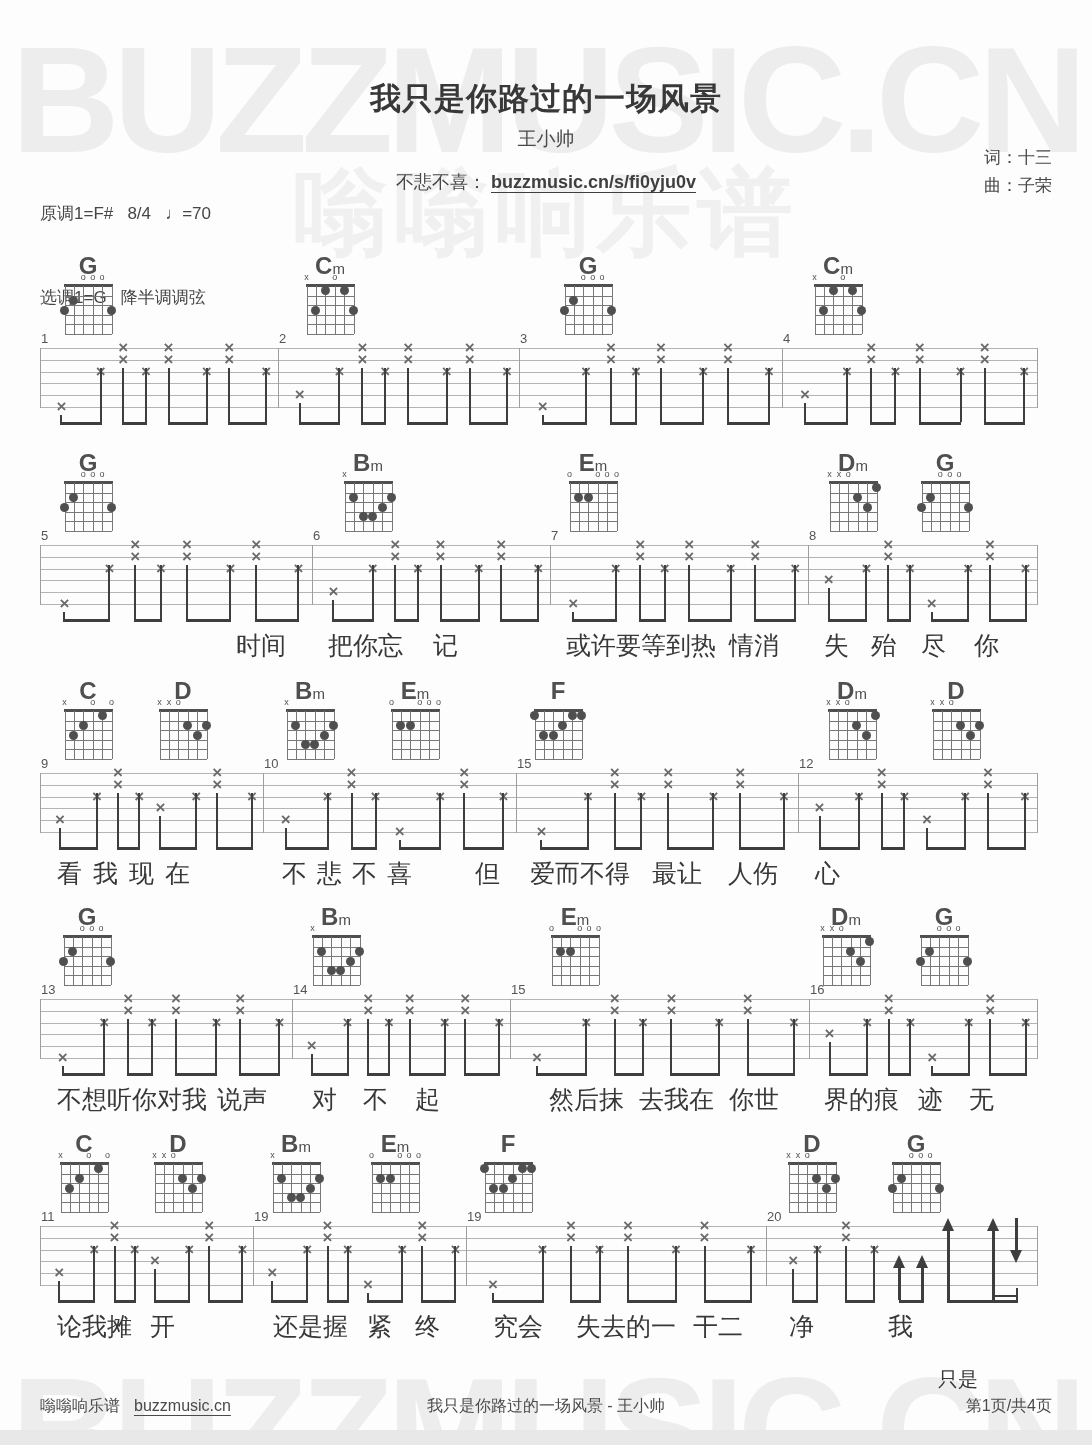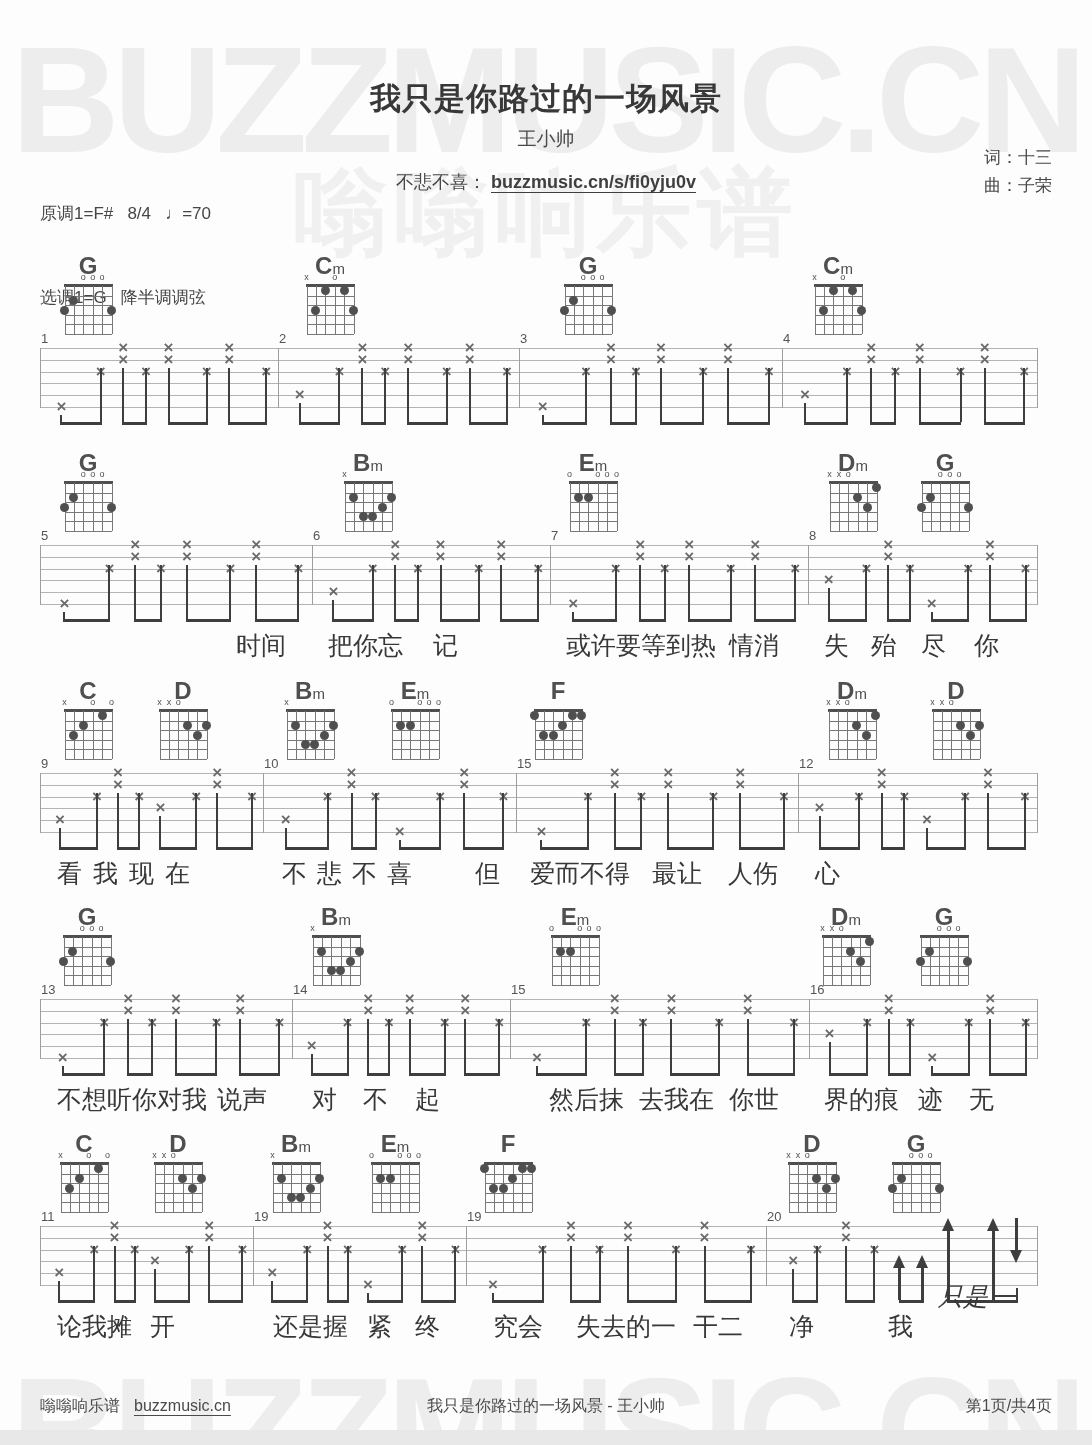--- a/index.html
+++ b/index.html
@@ -1145,21 +1145,21 @@
     <div class="abs" style="left: 57px; top: 1310px; font-size: 25px; letter-spacing: 0px; white-space: nowrap; color: rgb(56, 56, 56);">论我摊</div>
     <div class="abs" style="left: 150px; top: 1310px; font-size: 25px; letter-spacing: 0px; white-space: nowrap; color: rgb(56, 56, 56);">开</div>
     <div class="abs" style="left: 273px; top: 1310px; font-size: 25px; letter-spacing: 0px; white-space: nowrap; color: rgb(56, 56, 56);">还是握</div>
     <div class="abs" style="left: 367px; top: 1310px; font-size: 25px; letter-spacing: 0px; white-space: nowrap; color: rgb(56, 56, 56);">紧</div>
     <div class="abs" style="left: 415px; top: 1310px; font-size: 25px; letter-spacing: 0px; white-space: nowrap; color: rgb(56, 56, 56);">终</div>
     <div class="abs" style="left: 493px; top: 1310px; font-size: 25px; letter-spacing: 0px; white-space: nowrap; color: rgb(56, 56, 56);">究会</div>
     <div class="abs" style="left: 576px; top: 1310px; font-size: 25px; letter-spacing: 0px; white-space: nowrap; color: rgb(56, 56, 56);">失去的一</div>
     <div class="abs" style="left: 693px; top: 1310px; font-size: 25px; letter-spacing: 0px; white-space: nowrap; color: rgb(56, 56, 56);">干二</div>
     <div class="abs" style="left: 789px; top: 1310px; font-size: 25px; letter-spacing: 0px; white-space: nowrap; color: rgb(56, 56, 56);">净</div>
     <div class="abs" style="left: 888px; top: 1310px; font-size: 25px; letter-spacing: 0px; white-space: nowrap; color: rgb(56, 56, 56);">我</div>
-    <div class="abs" style="left: 938px; top: 1280px; font-size: 25px; letter-spacing: 0px; white-space: nowrap; color: rgb(56, 56, 56); font-style: italic;">只是</div>
+    <div class="abs" style="left: 938px; top: 1366px; font-size: 20px; letter-spacing: 0px; white-space: nowrap; color: rgb(56, 56, 56);">只是</div>
   </div>
 
 <div class="footer">
   <div class="f-left">
     <span>嗡嗡响乐谱</span><span class="link">buzzmusic.cn</span>
   </div>
   <div class="f-center">我只是你路过的一场风景 - 王小帅</div>
   <div class="f-right">第1页/共4页</div>
 </div>
 

